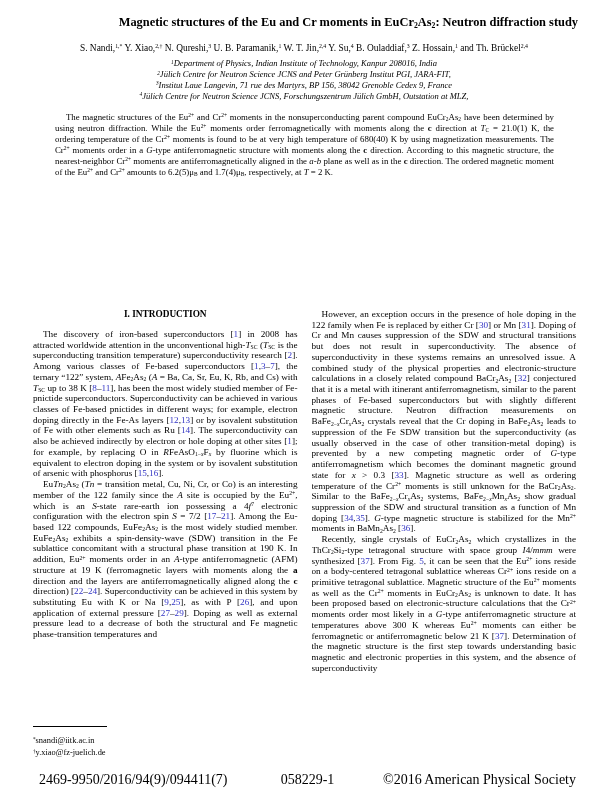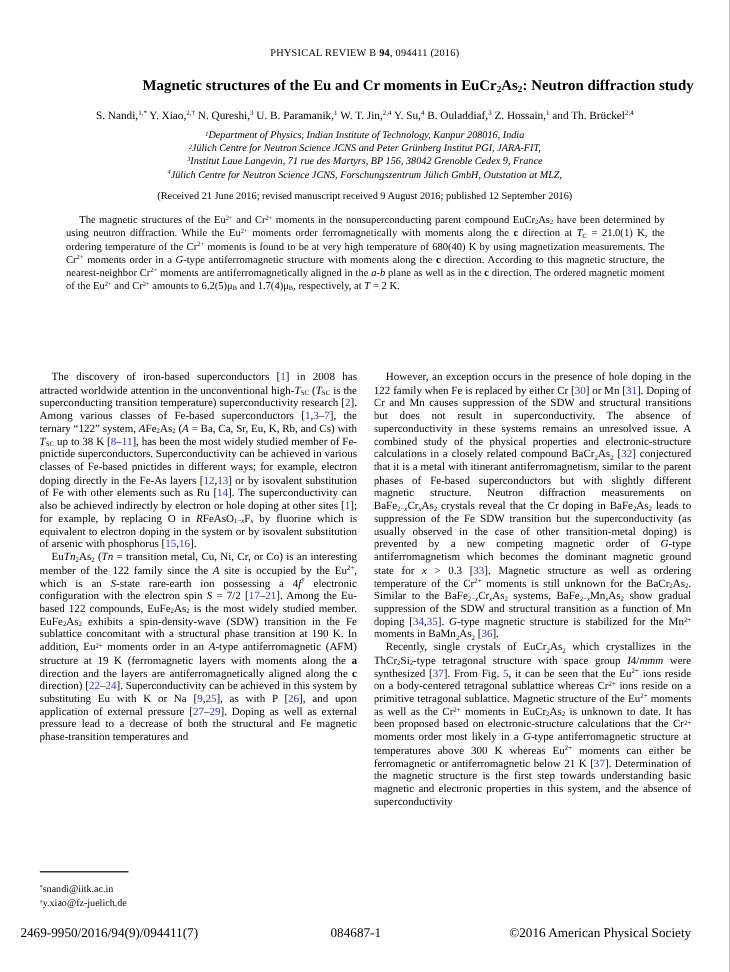--- a/index.html
+++ b/index.html
@@ -19,69 +19,68 @@
   .doi-line { margin:13px 54px 0 55px; font-size:8.8px; }
   .body-region { position:absolute; left:33px; right:32px; top:309px; height:452px; display:flex; gap:14px; overflow:hidden; }
   .col { width:50%; overflow:hidden; }
   .col-left { display:flex; flex-direction:column; }
   .section-heading { text-align:center; font-weight:bold; font-size:9.3px; margin-bottom:10px; }
   .body-par { font-size:9.2px; line-height:10.72px; text-align:justify; text-indent:10px; }
   .left-pars { flex:1 1 auto; overflow:hidden; }
   .footnote-block { flex:0 0 auto; padding-bottom:2px; }
   .footnote-rule { width:74px; border-top:1px solid #000; margin-bottom:8px; }
   .footnote { font-size:8.4px; line-height:12px; }
-  .page-footer { position:absolute; left:17px; right:32px; bottom:27px; font-size:11px; height:11px; }
+  .page-footer { position:absolute; left:39px; right:32px; bottom:27px; font-size:14px; height:11px; }
   .footer-issn { position:absolute; left:0; top:0; }
   .footer-pagenum { position:absolute; left:50%; transform:translateX(-50%); top:0; }
   .footer-copyright { position:absolute; right:0; top:0; }
   sup { font-size:.62em; line-height:0; position:relative; top:-.45em; vertical-align:baseline; }
   sub { font-size:.62em; line-height:0; position:relative; bottom:-.25em; vertical-align:baseline; }
   .lk, .doi-a { color:#3234c4; text-decoration:none; }
   i { font-style:italic; } b { font-weight:bold; }
 </style>
 </head>
 <body>
 
 <div class="page">
 
-  <div class="journal-header">PHYSICAL REVIEW B <b>94</b>, 094411 (2016)</div>
 
   <div class="paper-title">Magnetic structures of the Eu and Cr moments in EuCr<sub>2</sub>As<sub>2</sub>: Neutron diffraction study</div>
 
   <div class="authors-line">S. Nandi,<sup>1,*</sup> Y. Xiao,<sup>2,†</sup> N. Qureshi,<sup>3</sup> U. B. Paramanik,<sup>1</sup> W. T. Jin,<sup>2,4</sup> Y. Su,<sup>4</sup> B. Ouladdiaf,<sup>3</sup> Z. Hossain,<sup>1</sup> and Th. Brückel<sup>2,4</sup></div>
 
   <div class="affiliations">
     <div><sup>1</sup>Department of Physics, Indian Institute of Technology, Kanpur 208016, India</div>
     <div><sup>2</sup>Jülich Centre for Neutron Science JCNS and Peter Grünberg Institut PGI, JARA-FIT,</div>
     <div><sup>3</sup>Institut Laue Langevin, 71 rue des Martyrs, BP 156, 38042 Grenoble Cedex 9, France</div>
     <div><sup>4</sup>Jülich Centre for Neutron Science JCNS, Forschungszentrum Jülich GmbH, Outstation at MLZ,</div>
   </div>
 
-  <div class="received-line">(Received 21 June 2016; revised manuscript received 9 August 2016; published 12 September 2016)</div>
 
   <div class="abstract-block">The magnetic structures of the Eu<sup>2+</sup> and Cr<sup>2+</sup> moments in the nonsuperconducting parent compound EuCr<sub>2</sub>As<sub>2</sub> have been determined by using neutron diffraction. While the Eu<sup>2+</sup> moments order ferromagnetically with moments along the <b>c</b> direction at <i>T</i><sub>C</sub> = 21.0(1) K, the ordering temperature of the Cr<sup>2+</sup> moments is found to be at very high temperature of 680(40) K by using magnetization measurements. The Cr<sup>2+</sup> moments order in a <i>G</i>-type antiferromagnetic structure with moments along the <b>c</b> direction. According to this magnetic structure, the nearest-neighbor Cr<sup>2+</sup> moments are antiferromagnetically aligned in the <i>a</i>-<i>b</i> plane as well as in the <b>c</b> direction. The ordered magnetic moment of the Eu<sup>2+</sup> and Cr<sup>2+</sup> amounts to 6.2(5)μ<sub>B</sub> and 1.7(4)μ<sub>B</sub>, respectively, at <i>T</i> = 2 K.</div>
 
 
   <div class="body-region">
     <div class="col col-left">
       <div class="left-pars">
+        <div class="section-heading">I. INTRODUCTION</div>
         <p class="body-par">The discovery of iron-based superconductors [<span class="lk">1</span>] in 2008 has attracted worldwide attention in the unconventional high-<i>T</i><sub>SC</sub> (<i>T</i><sub>SC</sub> is the superconducting transition temperature) superconductivity research [<span class="lk">2</span>]. Among various classes of Fe-based superconductors [<span class="lk">1</span>,<span class="lk">3</span>–<span class="lk">7</span>], the ternary “122” system, <i>A</i>Fe<sub>2</sub>As<sub>2</sub> (<i>A</i> = Ba, Ca, Sr, Eu, K, Rb, and Cs) with <i>T</i><sub>SC</sub> up to 38 K [<span class="lk">8</span>–<span class="lk">11</span>], has been the most widely studied member of Fe-pnictide superconductors. Superconductivity can be achieved in various classes of Fe-based pnictides in different ways; for example, electron doping directly in the Fe-As layers [<span class="lk">12</span>,<span class="lk">13</span>] or by isovalent substitution of Fe with other elements such as Ru [<span class="lk">14</span>]. The superconductivity can also be achieved indirectly by electron or hole doping at other sites [<span class="lk">1</span>]; for example, by replacing O in <i>R</i>FeAsO<sub>1−<i>x</i></sub>F<sub><i>x</i></sub> by fluorine which is equivalent to electron doping in the system or by isovalent substitution of arsenic with phosphorus [<span class="lk">15</span>,<span class="lk">16</span>].</p>
         <p class="body-par">Eu<i>Tn</i><sub>2</sub>As<sub>2</sub> (<i>Tn</i> = transition metal, Cu, Ni, Cr, or Co) is an interesting member of the 122 family since the <i>A</i> site is occupied by the Eu<sup>2+</sup>, which is an <i>S</i>-state rare-earth ion possessing a 4<i>f</i><sup>7</sup> electronic configuration with the electron spin <i>S</i> = 7/2 [<span class="lk">17</span>–<span class="lk">21</span>]. Among the Eu-based 122 compounds, EuFe<sub>2</sub>As<sub>2</sub> is the most widely studied member. EuFe<sub>2</sub>As<sub>2</sub> exhibits a spin-density-wave (SDW) transition in the Fe sublattice concomitant with a structural phase transition at 190 K. In addition, Eu<sup>2+</sup> moments order in an <i>A</i>-type antiferromagnetic (AFM) structure at 19 K (ferromagnetic layers with moments along the <b>a</b> direction and the layers are antiferromagnetically aligned along the <b>c</b> direction) [<span class="lk">22</span>–<span class="lk">24</span>]. Superconductivity can be achieved in this system by substituting Eu with K or Na [<span class="lk">9</span>,<span class="lk">25</span>], as with P [<span class="lk">26</span>], and upon application of external pressure [<span class="lk">27</span>–<span class="lk">29</span>]. Doping as well as external pressure lead to a decrease of both the structural and Fe magnetic phase-transition temperatures and</p>
       </div>
       <div class="footnote-block">
         <div class="footnote-rule"></div>
         <div class="footnote"><sup>*</sup>snandi@iitk.ac.in</div>
         <div class="footnote"><sup>†</sup>y.xiao@fz-juelich.de</div>
       </div>
     </div>
     <div class="col col-right">
       <p class="body-par">However, an exception occurs in the presence of hole doping in the 122 family when Fe is replaced by either Cr [<span class="lk">30</span>] or Mn [<span class="lk">31</span>]. Doping of Cr and Mn causes suppression of the SDW and structural transitions but does not result in superconductivity. The absence of superconductivity in these systems remains an unresolved issue. A combined study of the physical properties and electronic-structure calculations in a closely related compound BaCr<sub>2</sub>As<sub>2</sub> [<span class="lk">32</span>] conjectured that it is a metal with itinerant antiferromagnetism, similar to the parent phases of Fe-based superconductors but with slightly different magnetic structure. Neutron diffraction measurements on BaFe<sub>2−<i>x</i></sub>Cr<sub><i>x</i></sub>As<sub>2</sub> crystals reveal that the Cr doping in BaFe<sub>2</sub>As<sub>2</sub> leads to suppression of the Fe SDW transition but the superconductivity (as usually observed in the case of other transition-metal doping) is prevented by a new competing magnetic order of <i>G</i>-type antiferromagnetism which becomes the dominant magnetic ground state for <i>x</i> &gt; 0.3 [<span class="lk">33</span>]. Magnetic structure as well as ordering temperature of the Cr<sup>2+</sup> moments is still unknown for the BaCr<sub>2</sub>As<sub>2</sub>. Similar to the BaFe<sub>2−<i>x</i></sub>Cr<sub><i>x</i></sub>As<sub>2</sub> systems, BaFe<sub>2−<i>x</i></sub>Mn<sub><i>x</i></sub>As<sub>2</sub> show gradual suppression of the SDW and structural transition as a function of Mn doping [<span class="lk">34</span>,<span class="lk">35</span>]. <i>G</i>-type magnetic structure is stabilized for the Mn<sup>2+</sup> moments in BaMn<sub>2</sub>As<sub>2</sub> [<span class="lk">36</span>].</p>
       <p class="body-par">Recently, single crystals of EuCr<sub>2</sub>As<sub>2</sub> which crystallizes in the ThCr<sub>2</sub>Si<sub>2</sub>-type tetragonal structure with space group <i>I</i>4/<i>mmm</i> were synthesized [<span class="lk">37</span>]. From Fig. <span class="lk">5</span>, it can be seen that the Eu<sup>2+</sup> ions reside on a body-centered tetragonal sublattice whereas Cr<sup>2+</sup> ions reside on a primitive tetragonal sublattice. Magnetic structure of the Eu<sup>2+</sup> moments as well as the Cr<sup>2+</sup> moments in EuCr<sub>2</sub>As<sub>2</sub> is unknown to date. It has been proposed based on electronic-structure calculations that the Cr<sup>2+</sup> moments order most likely in a <i>G</i>-type antiferromagnetic structure at temperatures above 300 K whereas Eu<sup>2+</sup> moments can either be ferromagnetic or antiferromagnetic below 21 K [<span class="lk">37</span>]. Determination of the magnetic structure is the first step towards understanding basic magnetic and electronic properties in this system, and the absence of superconductivity</p>
     </div>
   </div>
 
   <div class="page-footer">
     <span class="footer-issn">2469-9950/2016/94(9)/094411(7)</span>
-    <span class="footer-pagenum">084687-1</span>
+    <span class="footer-pagenum">058229-1</span>
     <span class="footer-copyright">©2016 American Physical Society</span>
   </div>
 
 </div>
 
 </body></html>

